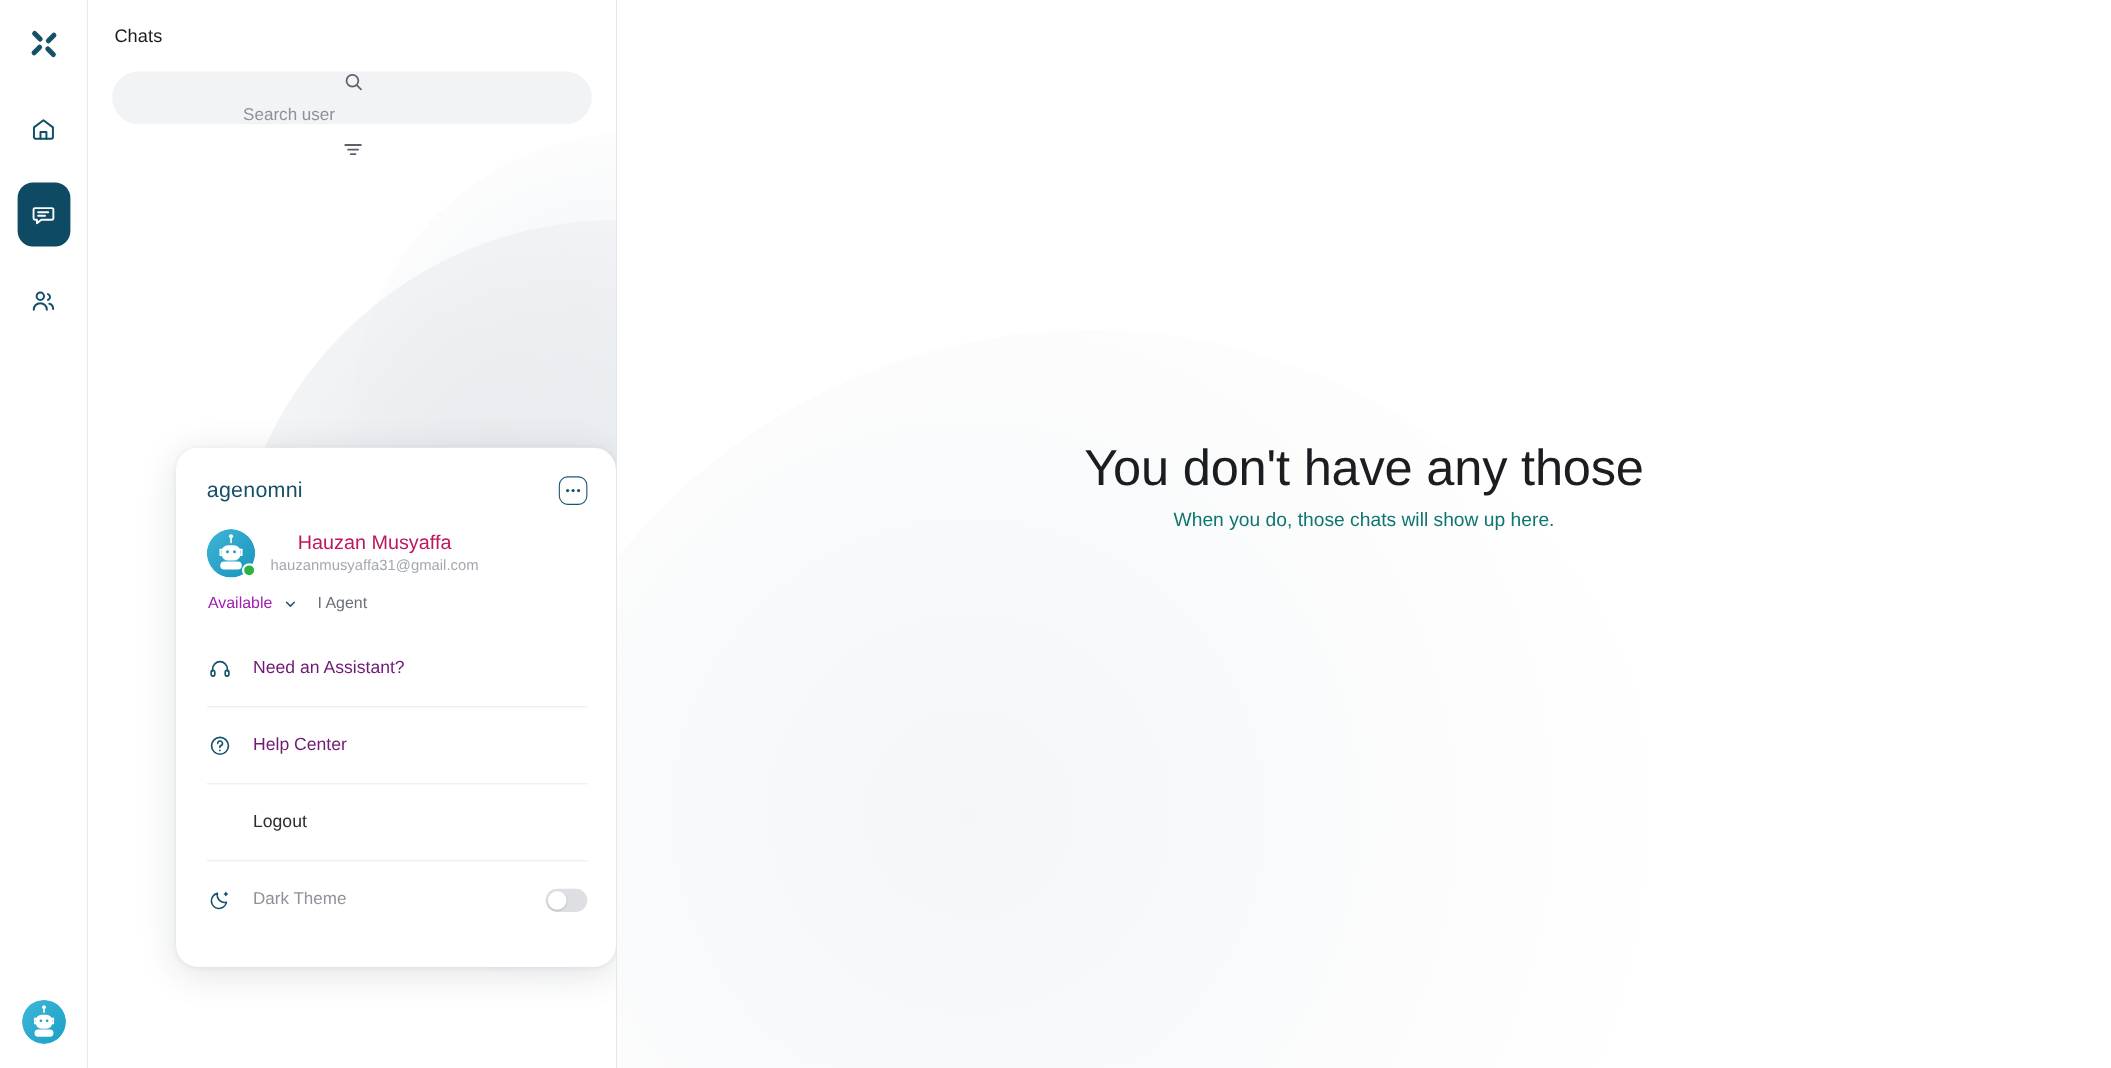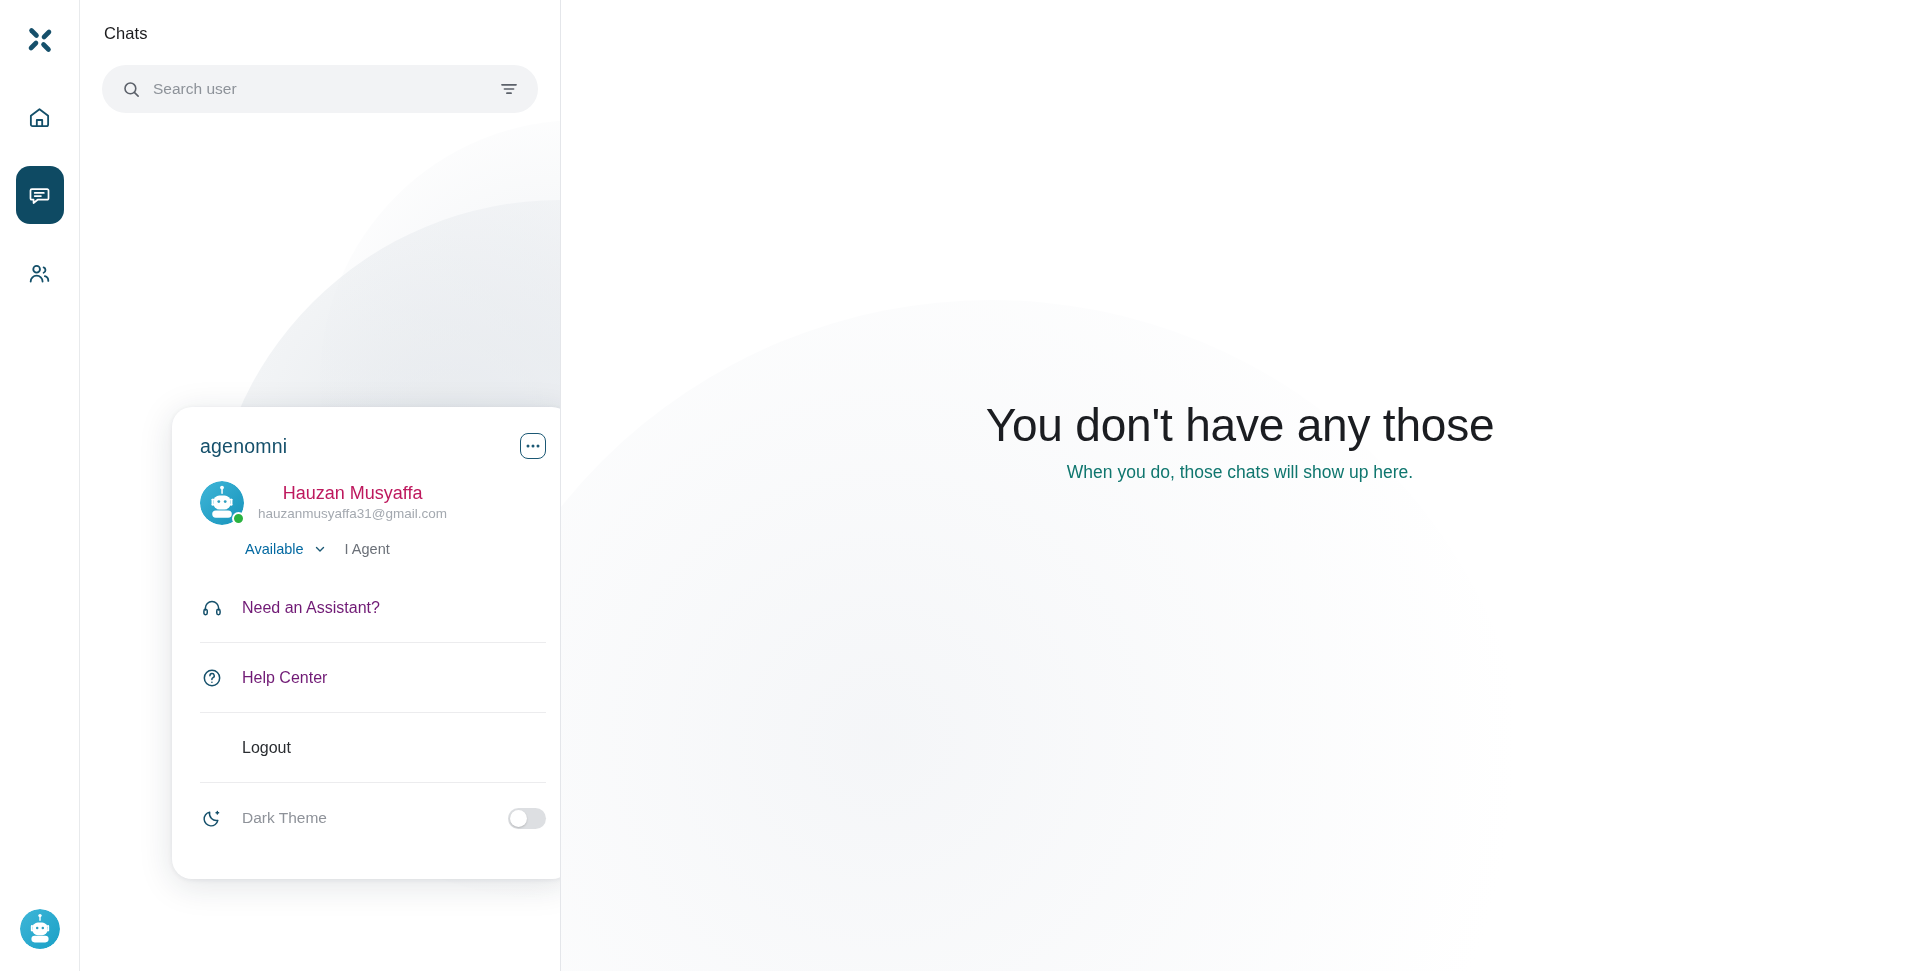--- a/index.html
+++ b/index.html
@@ -100,20 +100,21 @@
 
   .search-wrap {
     margin-top: 22px;
     height: 48px;
     background: #f2f3f5;
     border-radius: 24px;
     display: flex;
     align-items: center;
     padding: 0 18px 0 20px;
     gap: 12px;
+    flex-direction: column;
   }
   .search-input {
     flex: 1;
     border: 0;
     outline: none;
     background: transparent;
     font-family: "Liberation Sans", sans-serif;
     font-size: 15.5px;
     color: #30343a;
   }
@@ -138,21 +139,21 @@
   }
   .blob-b {
     left: 240px; top: 120px;
     width: 520px; height: 520px;
     background: radial-gradient(circle at 45% 45%, rgba(233,236,240,.7) 0%, rgba(255,255,255,0) 70%);
   }
 
   
   .profile-card {
     position: absolute;
-    left: 92px;
+    left: 80px;
     top: 407px;
     width: 400px;
     background: #ffffff;
     border-radius: 20px;
     box-shadow: 0 6px 34px rgba(23,35,54,.13), 0 1px 5px rgba(23,35,54,.07);
     padding: 26px 26px 26px 28px;
     z-index: 20;
   }
 
   .card-head {
@@ -215,23 +216,22 @@
 
   .status-row {
     margin-top: 16px;
     display: flex;
     align-items: center;
     gap: 9px;
     font-size: 14.5px;
     padding-left: 1px;
   }
   .status-value {
-    color: #0369a1;
-    cursor: pointer;
-    margin-left: 44px;
+    color: #a21caf;
+    cursor: pointer;
   }
   .status-caret { display:flex; align-items:center; cursor:pointer; }
   .status-role {
     color: #6b7078;
     margin-left: 9px;
   }
 
   .menu { margin-top: 16px; }
   .menu-item {
     display: flex;

